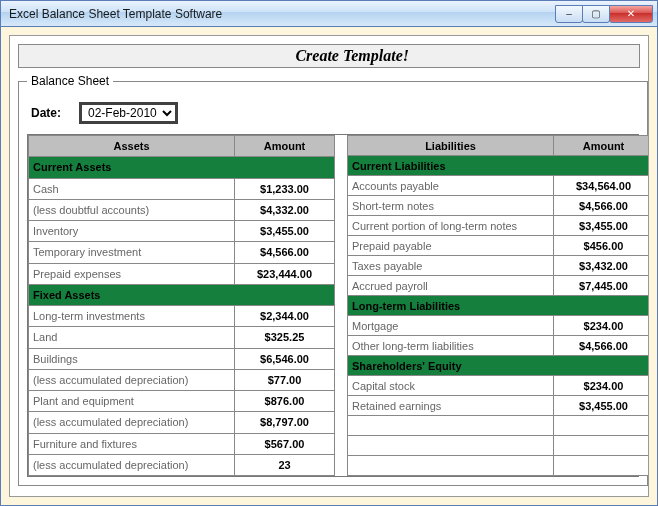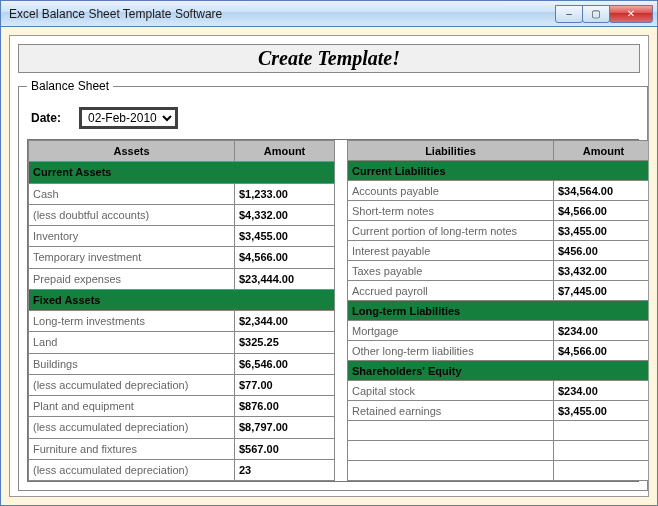--- a/index.html
+++ b/index.html
@@ -66,29 +66,30 @@
     padding: 4px 8px 8px 8px;
     overflow: hidden;
   }
   .create-btn-row {
     text-align: center;
     padding: 4px 0 6px 0;
   }
   .create-btn {
     font-style: italic;
     font-weight: bold;
-    font-size: 20px;
+    font-size: 16px;
     font-family: "Times New Roman", serif;
     background: #f0f0f0;
     border: 1px solid #888;
     padding: 2px 230px;
     cursor: pointer;
     display: inline-block;
     white-space: nowrap;
     width: 100%;
+    text-align: right;
   }
   fieldset.balance {
     border: 1px solid #888;
     padding: 8px 8px 8px 8px;
   }
   fieldset.balance > legend {
     font-size: 12px;
     padding: 0 4px;
   }
   .date-row {
@@ -133,21 +134,21 @@
     text-align: left;
     font-weight: bold;
   }
   td.label {
     color: #666;
     background: #fff;
     text-align: left;
   }
   td.amount {
     font-weight: bold;
-    text-align: left;
+    text-align: center;
     background: #fff;
     color: #000;
   }
   td.empty { background: #fff; }
   col.col-label { width: 206px; }
   col.col-amt { width: 100px; }
 </style>
 </head>
 <body>
 
@@ -276,21 +277,21 @@
                 </tr>
             <tr>
                   <td class="label">Short-term notes</td>
                   <td class="amount">$4,566.00</td>
                 </tr>
             <tr>
                   <td class="label">Current portion of long-term notes</td>
                   <td class="amount">$3,455.00</td>
                 </tr>
             <tr>
-                  <td class="label">Interest payable</td>
+                  <td class="label">Prepaid payable</td>
                   <td class="amount">$456.00</td>
                 </tr>
             <tr>
                   <td class="label">Taxes payable</td>
                   <td class="amount">$3,432.00</td>
                 </tr>
             <tr>
                   <td class="label">Accrued payroll</td>
                   <td class="amount">$7,445.00</td>
                 </tr>

